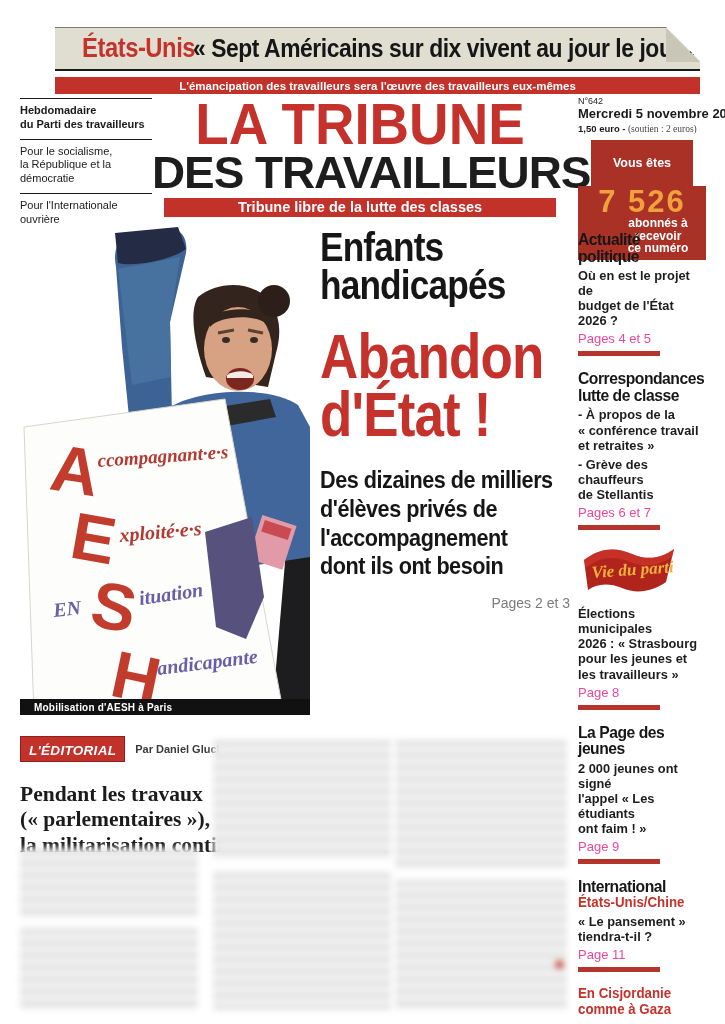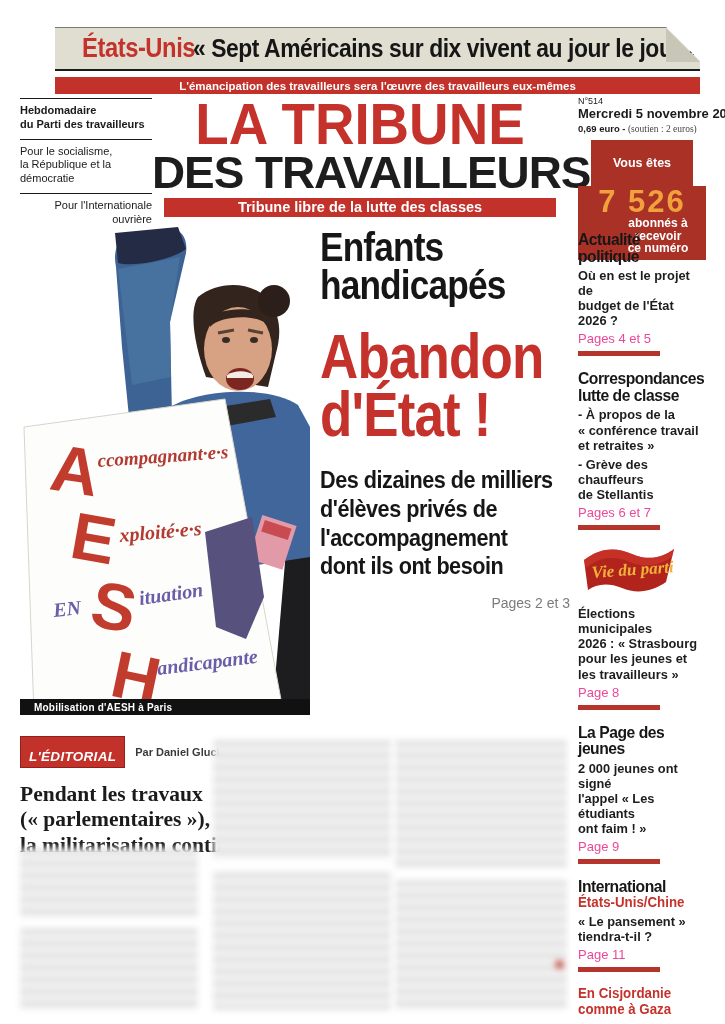--- a/index.html
+++ b/index.html
@@ -18,21 +18,21 @@
   .strip-head{color:#161616;font-weight:800;font-size:26px;letter-spacing:-.5px;
          transform:scaleX(.88);transform-origin:left center;display:inline-block;white-space:nowrap;margin-left:-18px;}
 
   
   .slogan{position:absolute;left:55px;top:77px;width:645px;height:17px;background:#c2312a;
           color:#fff;font-weight:700;font-size:11.5px;display:flex;align-items:center;justify-content:center;}
 
   
   .mast-left{position:absolute;left:20px;top:98px;width:132px;font-size:11px;line-height:1.25;}
   .mast-left .tl{border-top:1.5px solid #1a1a1a;padding:5px 0 7px;white-space:pre-line;}
-  .mast-left .tl.last{border-bottom:1.5px solid #1a1a1a;text-align:right;}
+  .mast-left .tl.last{border-bottom:1.5px solid #1a1a1a;}
   .tl.b{font-weight:700;}
 
   .mast-center{position:absolute;left:156px;top:99px;width:408px;text-align:center;}
   .title1{color:#c5312b;font-weight:800;font-size:57px;line-height:.9;letter-spacing:0;
           transform:scaleX(.96);transform-origin:center;white-space:nowrap;}
   .title2{color:#1d1d1d;font-weight:800;font-size:45px;line-height:1.0;letter-spacing:-1px;
           transform:scaleX(1.02);transform-origin:center;white-space:nowrap;}
   .title-sub{margin:3px 8px 0;background:#c2312a;color:#fff;font-weight:700;font-size:14.5px;
           padding:1px 0 2px;}
 
@@ -75,21 +75,21 @@
   .sb-item{font-weight:700;font-size:13.5px;line-height:1.12;color:#1d1d1d;margin-top:4px;white-space:pre-line;
             transform:scaleX(.95);transform-origin:left top;}
   .sb-page{color:#ec4899;font-size:13px;margin-top:3px;font-weight:400;}
   .sb-rule{width:82px;height:5px;background:#b5342b;margin-top:5px;}
   .sb-sec{margin-bottom:14px;}
   .flagwrap{width:100px;height:56px;margin:2px 0 6px;}
 
   
   .ed-row{position:absolute;left:20px;top:736px;display:flex;align-items:center;}
   .ed-badge{background:#c2312a;border:1px solid #8e211c;color:#fff;font-weight:800;font-style:italic;
-            font-size:13.5px;padding:12px 8px 3px;letter-spacing:.3px;}
+            font-size:13.5px;padding:6px 8px 3px;letter-spacing:.3px;}
   .ed-byline{margin-left:10px;font-size:11px;color:#3a3a3a;font-weight:600;}
   .ed-head{position:absolute;left:20px;top:782px;width:300px;font-family:"Liberation Serif",serif;
            font-weight:700;font-size:21.5px;line-height:1.18;color:#1b1b1b;white-space:pre-line;}
 
   
   .blurcol{position:absolute;filter:blur(3px);}
   .blurblock{background:repeating-linear-gradient(180deg,#e3e3e3 0 7px,#f6f6f6 7px 12px);
              border-radius:2px;}
   .endmark{position:absolute;width:7px;height:7px;background:#c0392b;right:4px;bottom:42px;}
 </style>
@@ -115,23 +115,23 @@
     <div class="tl last">Pour l'Internationale ouvrière</div>
   </div>
 
   <div class="mast-center">
     <div class="title1">LA TRIBUNE</div>
     <div class="title2">DES TRAVAILLEURS</div>
     <div class="title-sub">Tribune libre de la lutte des classes</div>
   </div>
 
   <div class="mast-right">
-    <div class="issue-no">N°514</div>
+    <div class="issue-no">N°642</div>
     <div class="issue-date">Mercredi 5 novembre 2025</div>
-    <div class="issue-price"><span class="pb">0,69 euro -</span><span class="ps"> (soutien : 2 euros)</span></div>
+    <div class="issue-price"><span class="pb">1,50 euro -</span><span class="ps"> (soutien : 2 euros)</span></div>
     <div class="subbox">
       <div class="sub-tab">Vous êtes</div>
       <div class="sub-body">
         <div class="sub-count">7 526</div>
         <div class="sub-caption">abonnés à recevoir
 ce numéro</div>
       </div>
     </div>
   </div>
 

